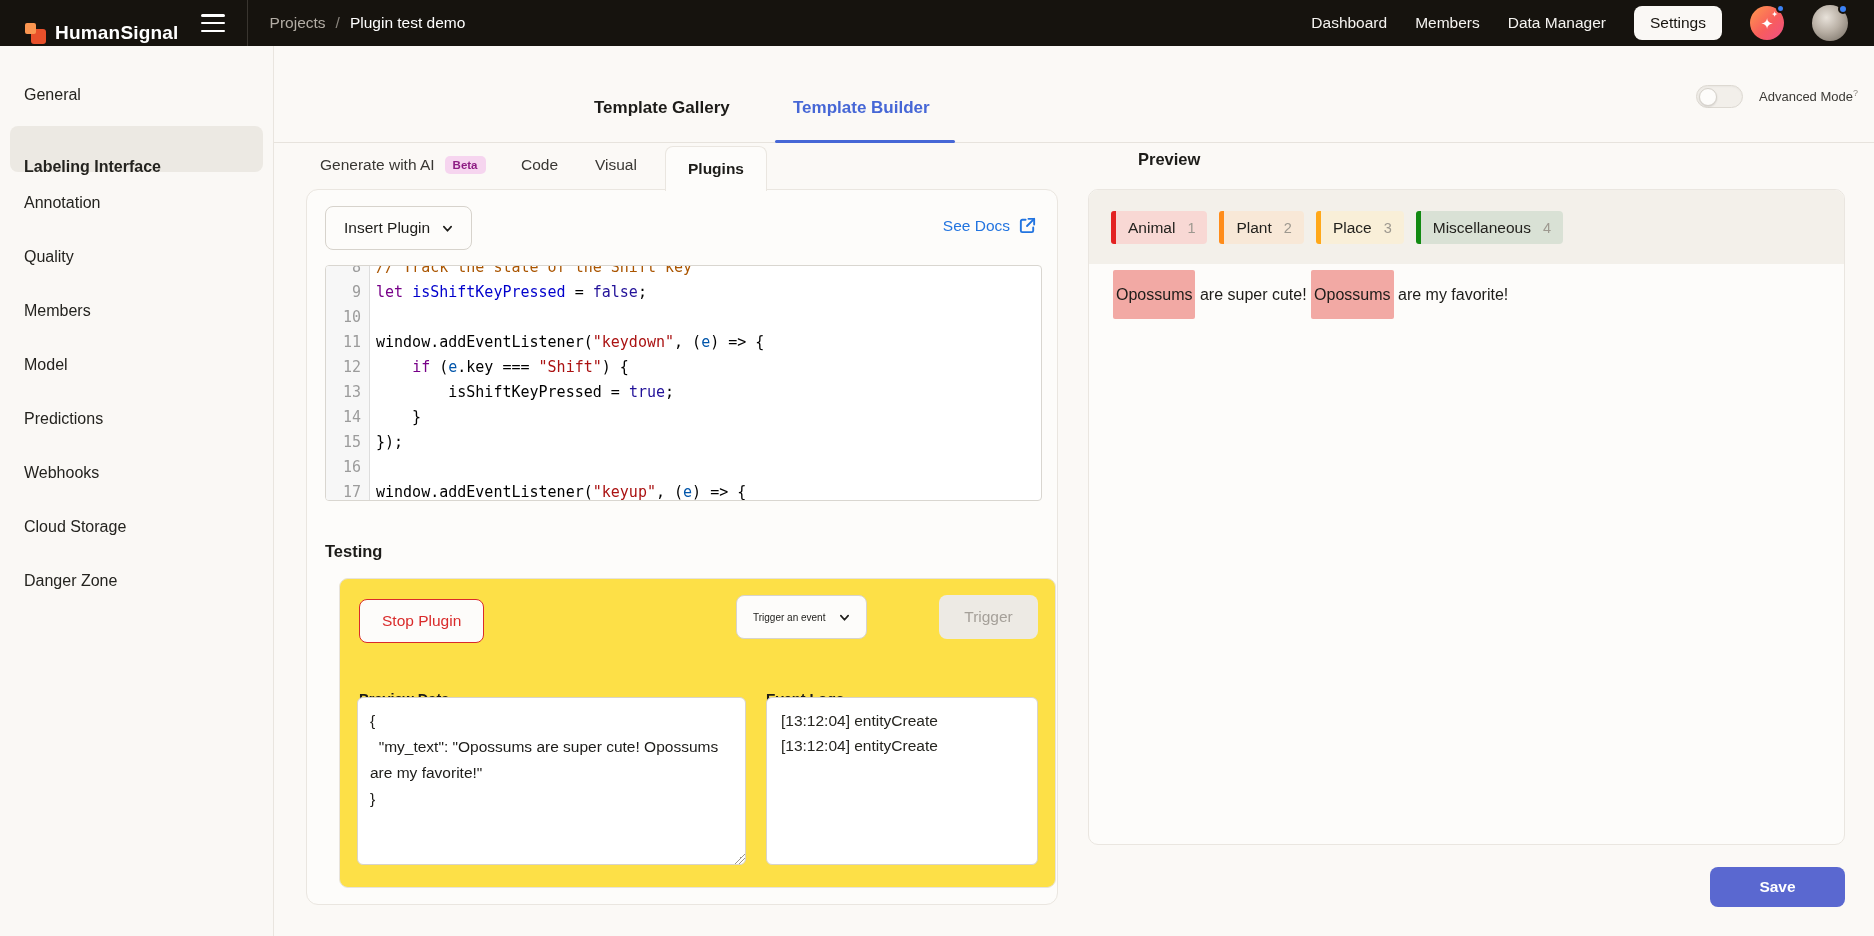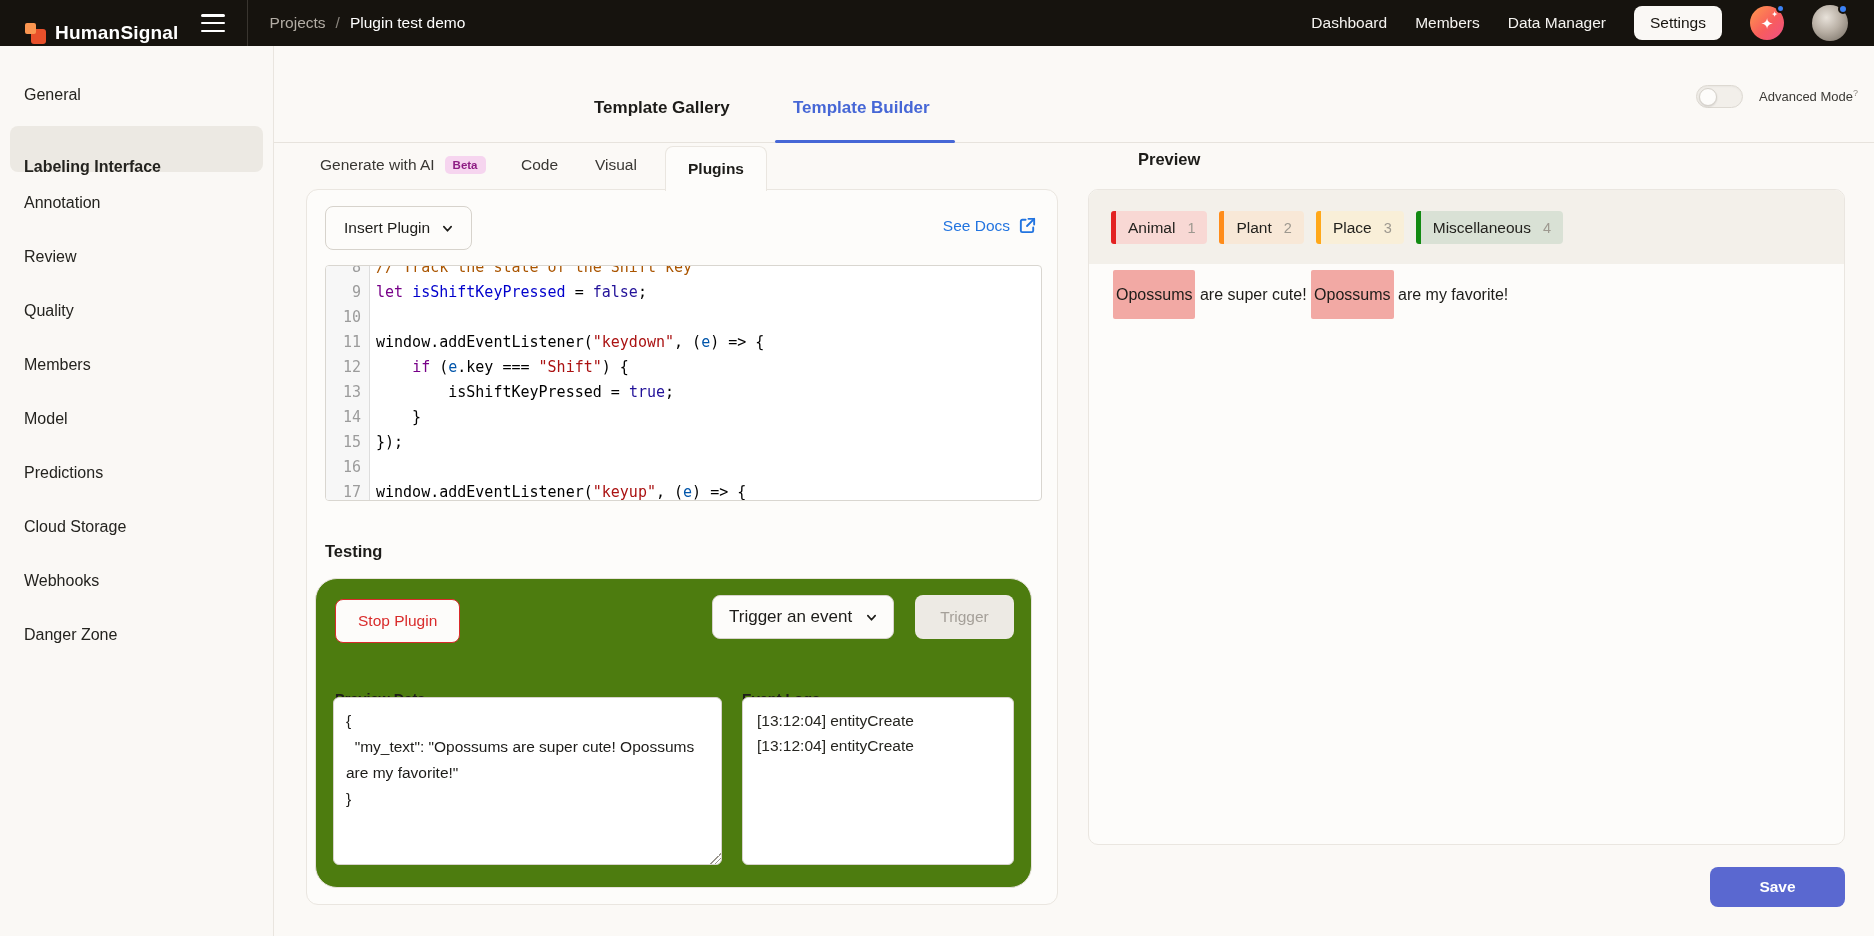--- a/index.html
+++ b/index.html
@@ -72,23 +72,23 @@
   .code-txt { padding-left:6px; color:#000; }
   .cm-comment { color:#aa5500; }
   .cm-keyword { color:#770088; }
   .cm-def { color:#0000cc; }
   .cm-var2 { color:#0055aa; }
   .cm-string { color:#aa1111; }
   .cm-atom { color:#221199; }
 
   
   .testing-heading { position:absolute; left:18px; top:352px; font-size:16.5px; font-weight:bold; color:#1d1c19; }
-  .testing-box { position:absolute; left:8px; top:388px; width:717px; height:310px; background:#4d7c0f; border:1px solid #e7e3dc; border-radius:22px; }
+  .testing-box { position:absolute; left:32px; top:388px; width:717px; height:310px; background:#fde047; border:1px solid #e7e3dc; border-radius:9px; }
   .stop-btn { position:absolute; left:19px; top:20px; height:44px; padding:0 22px; background:#fdfcfa; border:1px solid #d92b2b; color:#d92b2b; border-radius:8px; font-size:15.5px; font-weight:500; cursor:pointer; font-family:inherit; }
-  .trigger-select { position:absolute; left:396px; top:16px; height:44px; padding:0 16px; background:#fdfcfa; border:1px solid #d7d3cc; border-radius:8px; font-size:17px; color:#1d1c19; display:flex; align-items:center; gap:14px; cursor:pointer; }
+  .trigger-select { position:absolute; left:396px; top:16px; height:44px; padding:0 16px; background:#fdfcfa; border:1px solid #d7d3cc; border-radius:8px; font-size:10px; color:#1d1c19; display:flex; align-items:center; gap:14px; cursor:pointer; }
   .trigger-btn { position:absolute; left:599px; top:16px; height:44px; width:99px; background:#edeae4; border:none; border-radius:8px; font-size:15.5px; color:#a5a099; font-family:inherit; }
   .field-label { position:absolute; font-size:14.5px; font-weight:bold; color:#1d1c19;margin-top:17px; }
   .lbl-preview-data { left:19px; top:95px; }
   .lbl-event-logs { left:426px; top:95px; }
   .preview-textarea { position:absolute; left:17px; top:118px; width:389px; height:168px; background:#fff; border:1px solid #d7d3cc; border-radius:6px; resize:none; padding:10px 12px; font-family:"Liberation Sans", sans-serif; font-size:15.5px; color:#1d1c19; line-height:26px; }
   .resize-handle { position:absolute; left:394px; top:274px; width:11px; height:11px; background:
       linear-gradient(135deg, transparent 0 50%, #9a958d 50% 55%, transparent 55% 70%, #9a958d 70% 75%, transparent 75%); cursor:nwse-resize; }
   .logs-box { position:absolute; left:426px; top:118px; width:272px; height:168px; background:#fff; border:1px solid #d7d3cc; border-radius:6px; padding:10px 14px; overflow:hidden; }
   .log-line { font-size:15.5px; color:#262520; line-height:25px; }
 
@@ -154,39 +154,36 @@
     <div class="side-item">
       <span>General</span>
     </div>
     <div class="side-item selected">
       <span>Labeling Interface</span>
     </div>
     <div class="side-item">
       <span>Annotation</span>
     </div>
     <div class="side-item">
-      <span>Review</span>
-    </div>
-    <div class="side-item">
       <span>Quality</span>
     </div>
     <div class="side-item">
       <span>Members</span>
     </div>
     <div class="side-item">
       <span>Model</span>
     </div>
     <div class="side-item">
       <span>Predictions</span>
     </div>
     <div class="side-item">
+      <span>Webhooks</span>
+    </div>
+    <div class="side-item">
       <span>Cloud Storage</span>
-    </div>
-    <div class="side-item">
-      <span>Webhooks</span>
     </div>
     <div class="side-item">
       <span>Danger Zone</span>
     </div>
   </div>
 
 <div class="tabs-row">
   <div class="tab tab-gallery">Template Gallery</div>
   <div class="tab tab-builder">Template Builder</div>
   <div class="tab-underline"></div>

